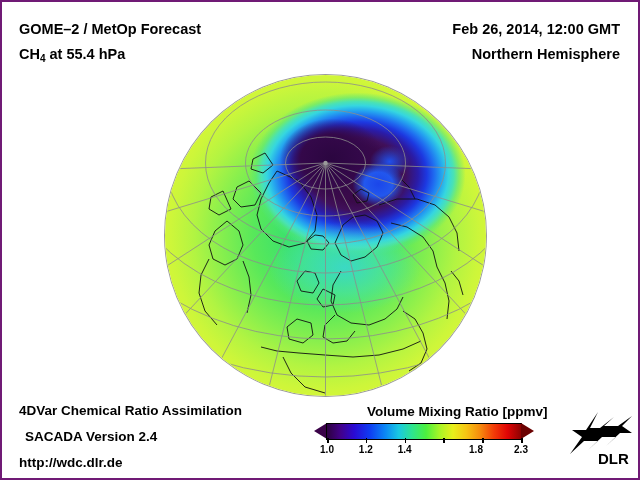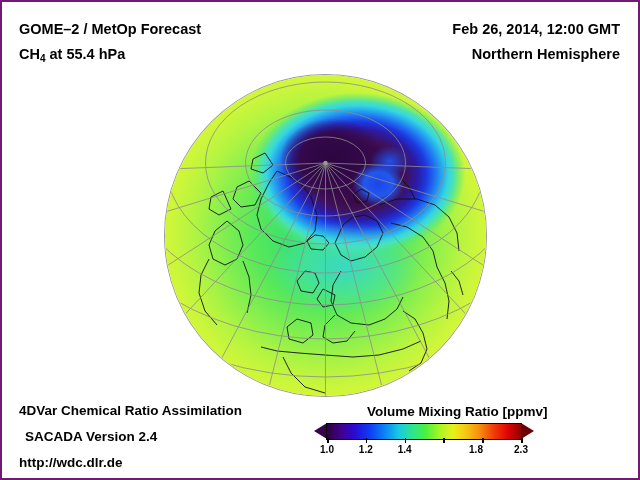--- a/index.html
+++ b/index.html
@@ -210,14 +210,22 @@
       <span style="left: 138px; margin-top: 40px;">1.6</span>
       <span style="left: 162px;">1.8</span>
       <span style="left: 207px;">2.3</span>
     </div>
 
   <div class="foot" id="f1">4DVar Chemical Ratio Assimilation</div>
   <div class="foot" id="f2">SACADA Version 2.4</div>
   <div class="foot" id="f3">http://wdc.dlr.de</div>
 
 
+  <div id="dlr">
+    <svg width="66" height="58" viewBox="0 0 66 58">
+      <g fill="#000">
+        <path d="M30 2 L18 20 L4 20 L14 27 L2 44 L16 31 L30 31 L20 40 L34 27 L48 27 L38 36 L52 23 L64 23 L54 16 L64 6 L50 16 L36 16 L46 7 L32 18 L22 18 Z"></path>
+      </g>
+      <text x="30" y="54" font-family="'Liberation Sans',sans-serif" font-size="15" font-weight="bold" fill="#000">DLR</text>
+    </svg>
+  </div>
 
 </div>
 
 </body></html>

